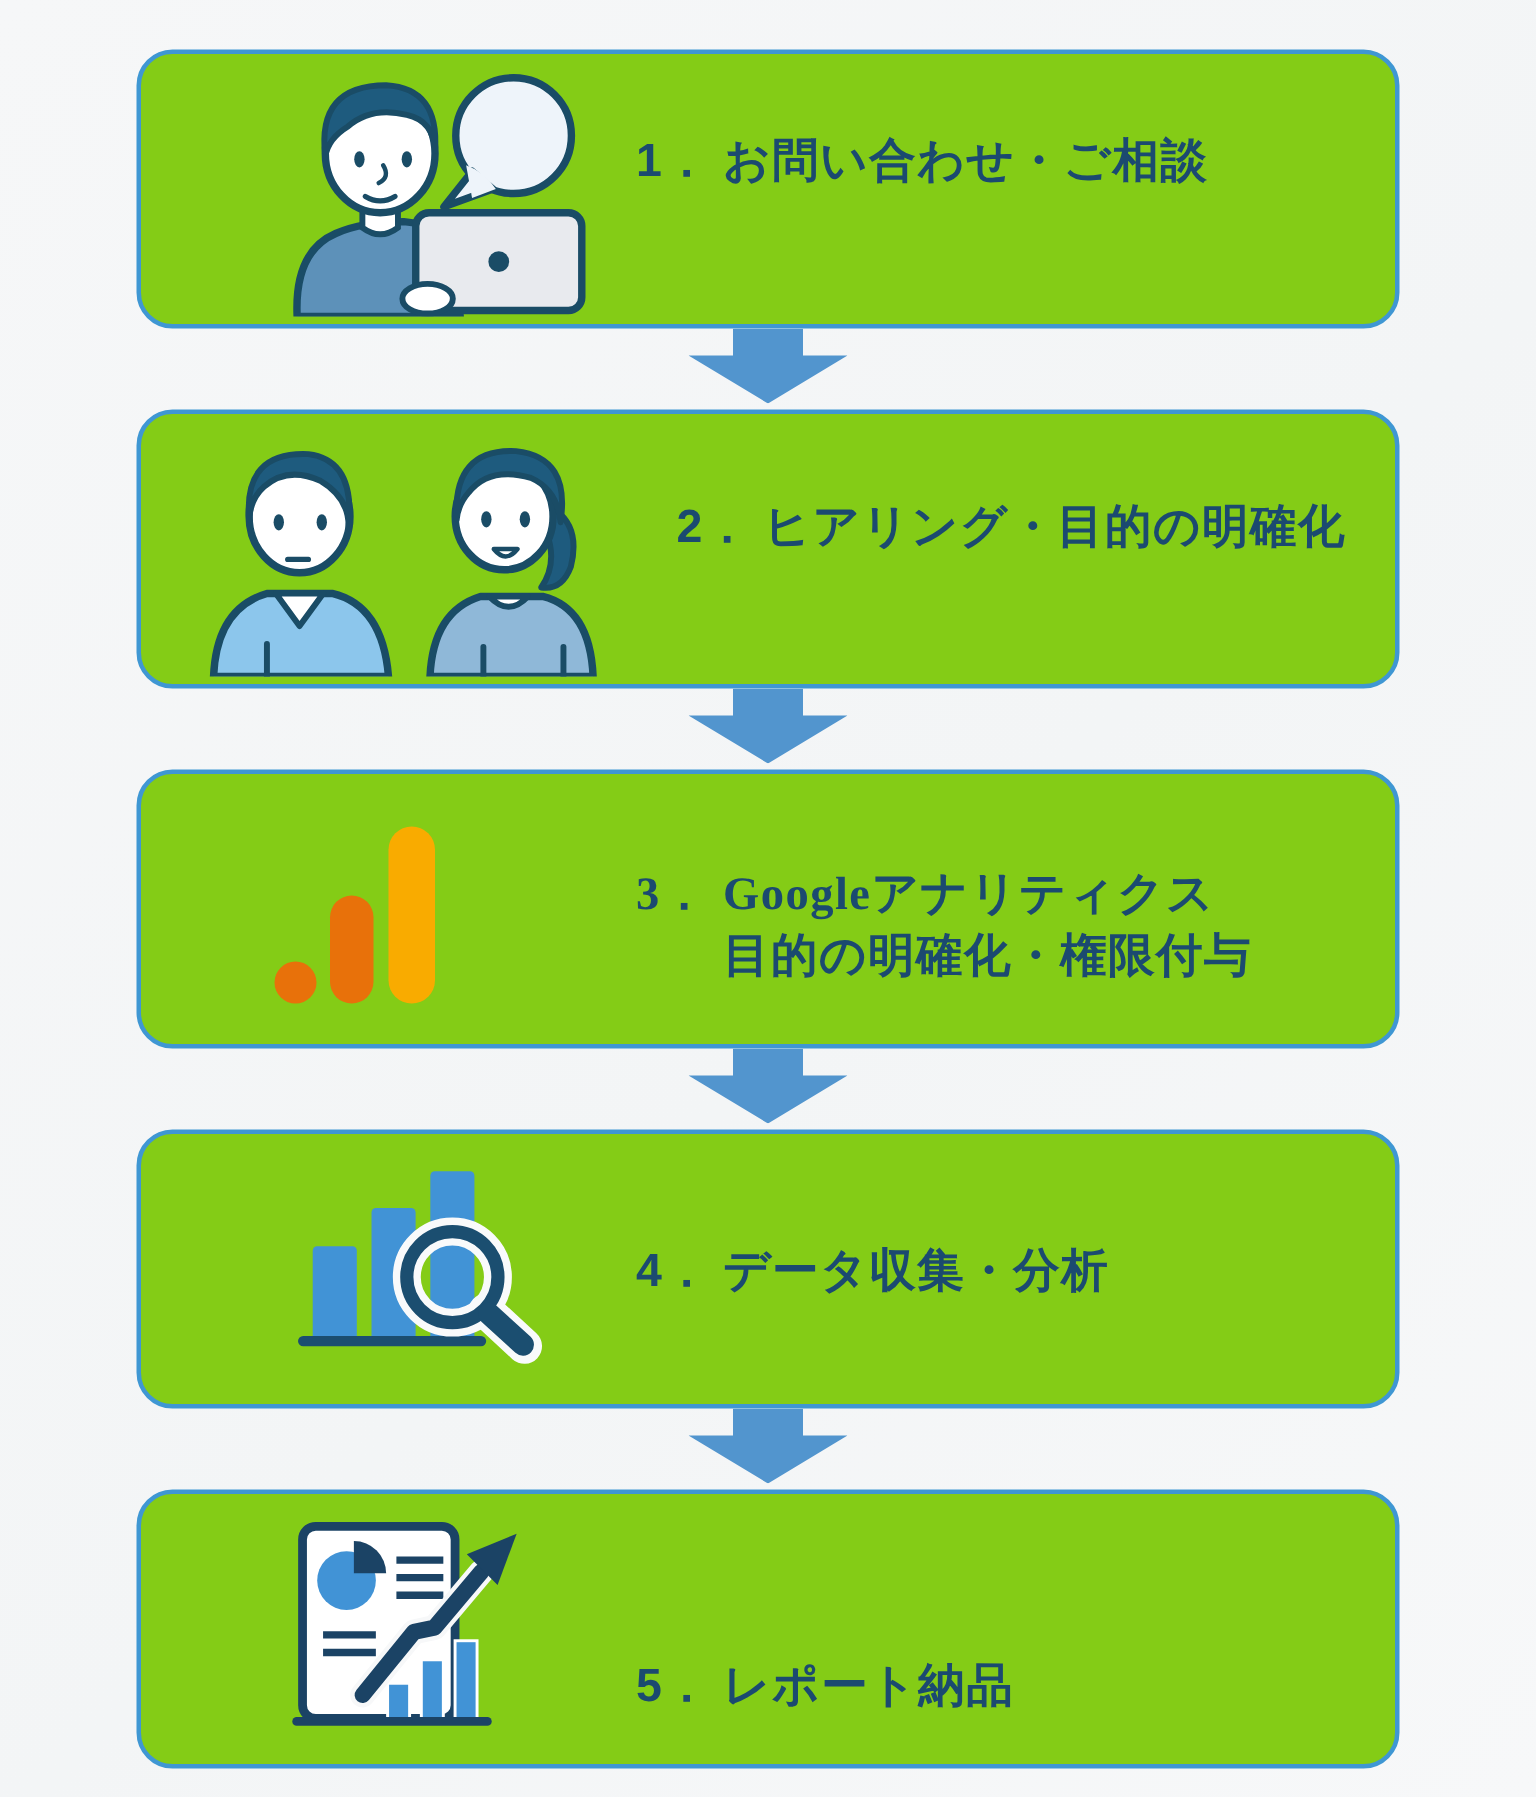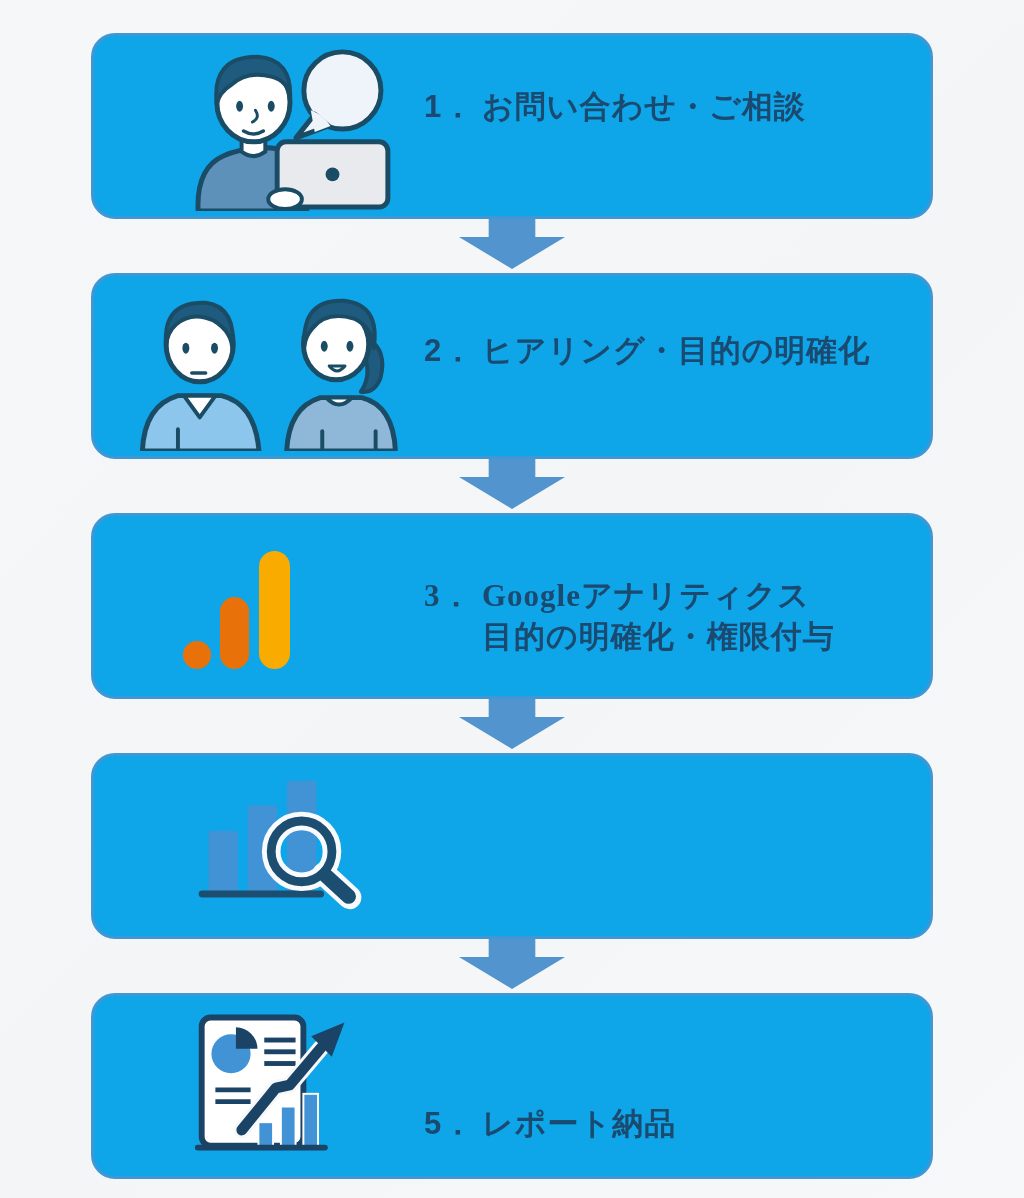--- a/index.html
+++ b/index.html
@@ -7,21 +7,21 @@
   body {
     height:1198px;
     background:linear-gradient(135deg,#f6f7f8 0%,#f3f5f6 55%,#f7f8f9 100%);
     font-family:"Liberation Sans","DejaVu Sans",sans-serif;
     overflow:hidden;
   }
   .flow { display:flex; flex-direction:column; align-items:center; padding-top:33px; }
 
   .step {
     width:842px; height:186px;
-    background:#0ea5e9;
+    background:#84cc16;
     border:3px solid #3f97d3;
     border-radius:24px;
     display:flex; align-items:center;
     flex:0 0 auto;
   }
   .icon-area {
     width:330px; flex:0 0 330px; height:100%;
     display:flex; justify-content:center; align-items:center;
   }
   .text-area {
@@ -35,21 +35,21 @@
   .line2:empty { display:none; }
 
   .arrow-row { height:54px; width:100%; display:flex; justify-content:center; align-items:flex-start; flex:0 0 auto; }
   .arrow {
     width:106px; height:50px; background:#5295ce;
     clip-path:polygon(28% 0,72% 0,72% 36%,100% 36%,50% 100%,0 36%,28% 36%);
   }
 
   
   .step[data-name="step-box-1"] .text-area { transform:translateY(-20px); }
-  .step[data-name="step-box-2"] .text-area { transform:translateY(-16px); }
+  .step[data-name="step-box-2"] .text-area { transform:translateY(-16px);margin-left:27px; }
   .step[data-name="step-box-3"] .text-area { transform:translateY(10px);font-family:Liberation Serif, serif; }
   .step[data-name="step-box-5"] .text-area { transform:translateY(14px);margin-top:46px; }
   .step[data-name="step-box-1"] .icon-area { padding-left:64px; }
   .step[data-name="step-box-3"] .icon-area { padding-right:44px; }
   .step[data-name="step-box-4"] .icon-area { padding-left:44px; }
   .step[data-name="step-box-5"] .icon-area { padding-left:34px; }
 
   svg.illus { display:block; }
 </style>
 </head>
@@ -145,20 +145,24 @@
         <rect x="26" y="62" width="30" height="64" rx="3" fill="#4193d6"></rect>
         <rect x="66" y="36" width="30" height="90" rx="3" fill="#4193d6"></rect>
         <rect x="106" y="11" width="30" height="115" rx="3" fill="#4193d6"></rect>
         <rect x="16" y="123" width="128" height="7" rx="3.5" fill="#1b4e70"></rect>
         <line x1="144" y1="106" x2="170" y2="130" stroke="#f9fafb" stroke-width="24" stroke-linecap="round"></line>
         <circle cx="121" cy="83" r="31" fill="none" stroke="#f9fafb" stroke-width="19"></circle>
         <circle cx="121" cy="83" r="31" fill="none" stroke="#1b4e70" stroke-width="9"></circle>
         <line x1="146" y1="108" x2="169" y2="129" stroke="#1b4e70" stroke-width="15" stroke-linecap="round"></line>
       </svg>
     </div>
+    <div class="text-area" data-name="step-4-label">
+      <div class="line"><span class="num" data-name="step-4-number">4．</span><span data-name="step-4-title">データ収集・分析</span></div>
+
+    </div>
   </section>
 
   <div class="arrow-row" data-name="connector-4">
       <div class="arrow" data-name="down-arrow-icon"></div>
     </div>
 
   <section class="step" data-name="step-box-5">
     <div class="icon-area" data-name="step-5-icon-area">
       <svg class="illus" data-name="report-chart-icon" width="176" height="150" viewBox="0 0 180 150">
         <rect x="14" y="5" width="104" height="131" rx="9" fill="#ffffff" stroke="#1b4365" stroke-width="6"></rect>

